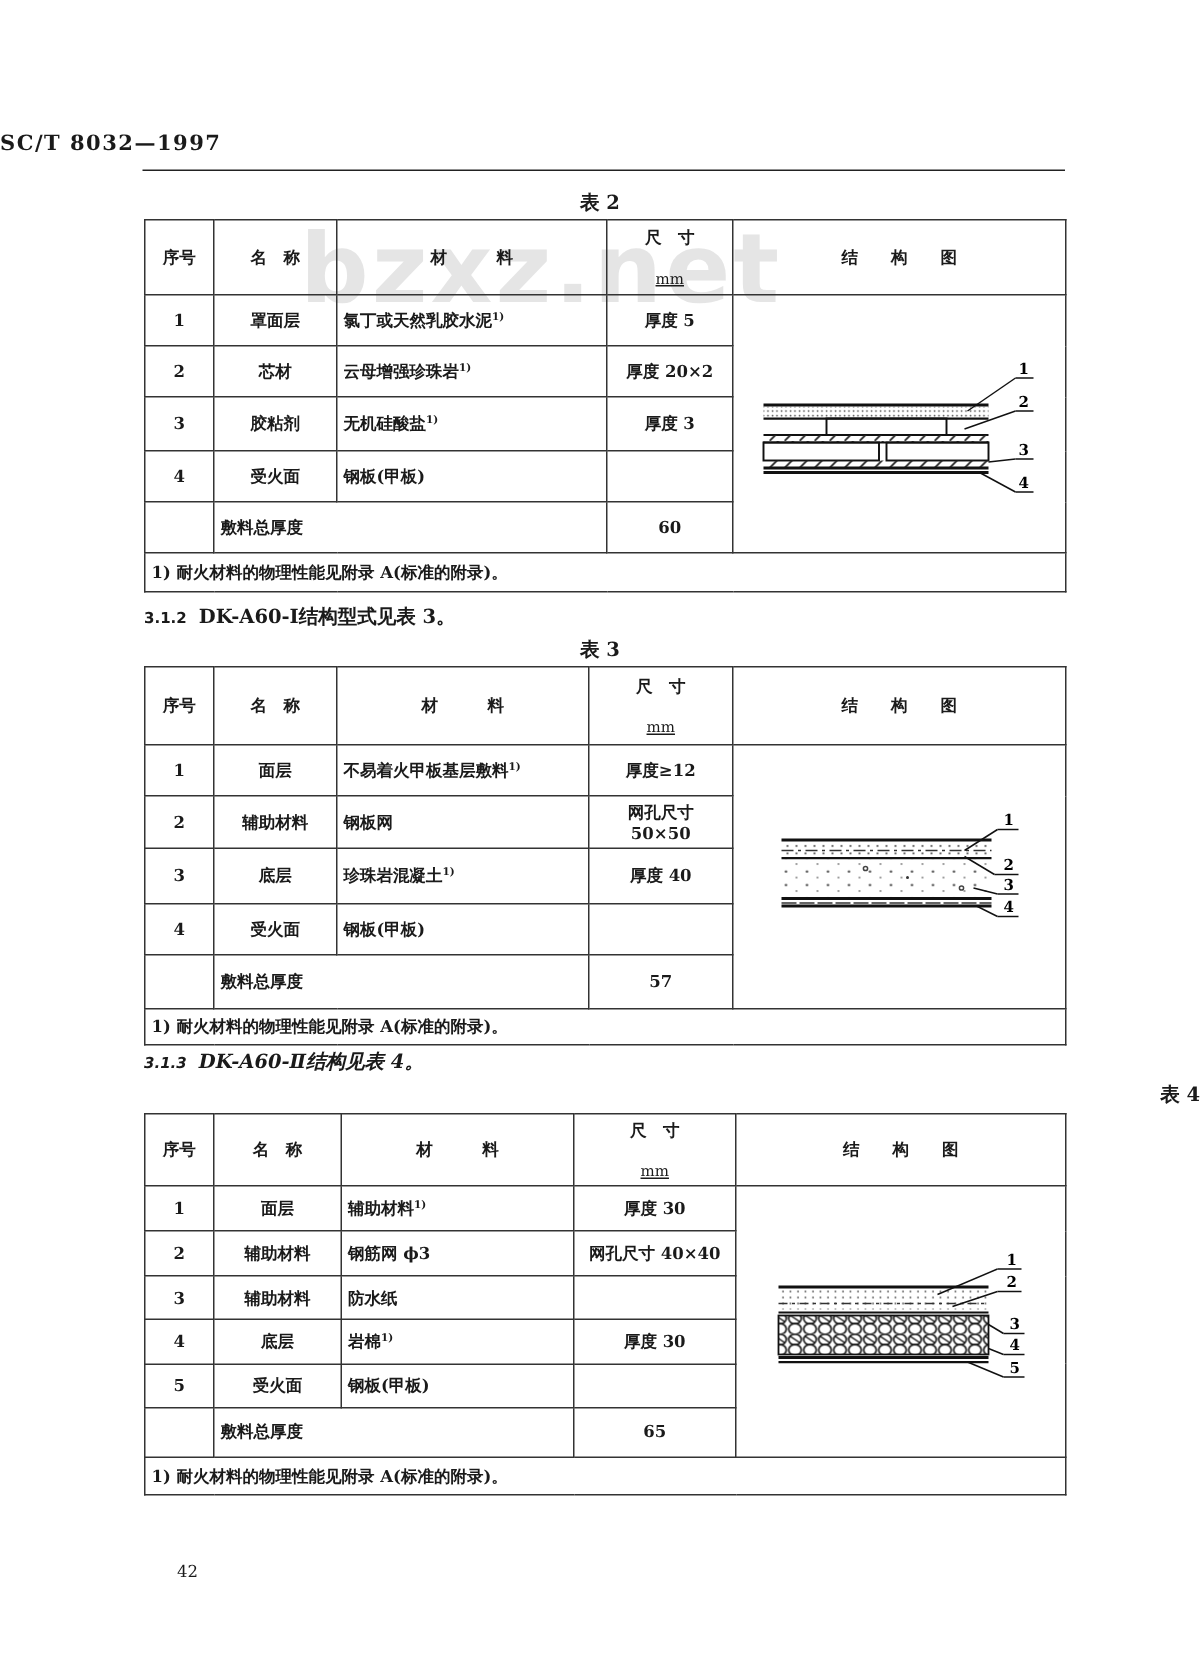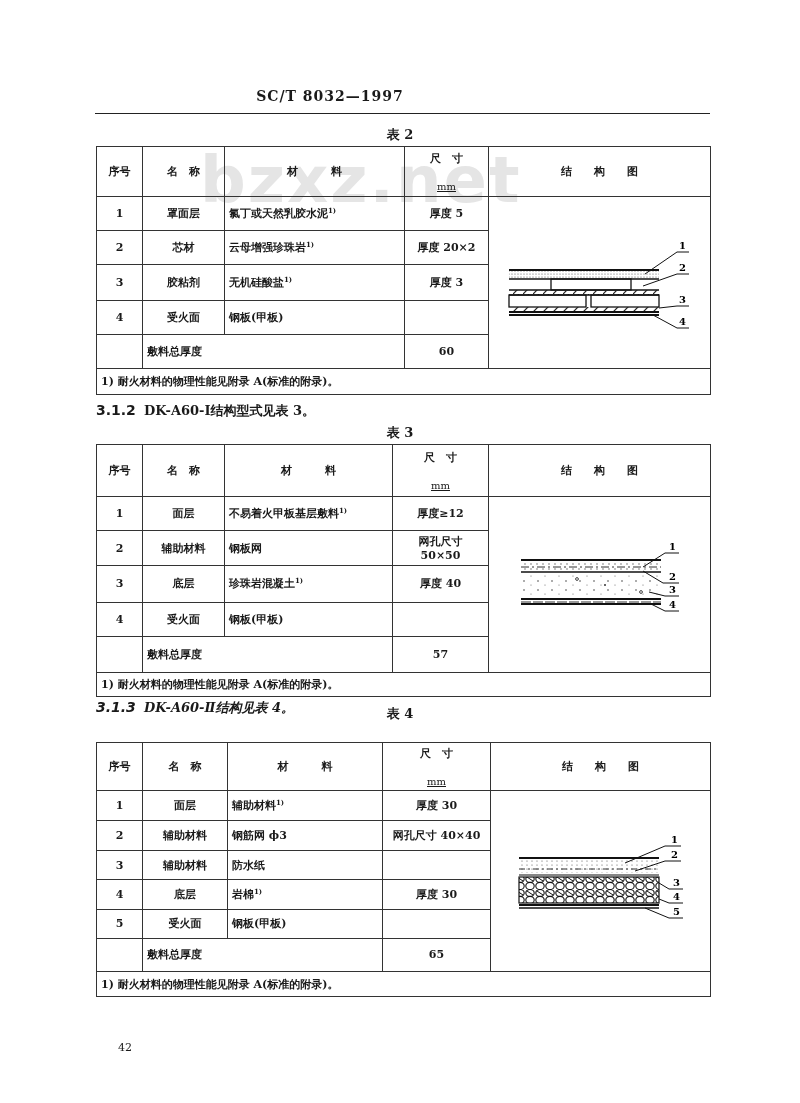--- a/index.html
+++ b/index.html
@@ -1,35 +1,35 @@
 <!DOCTYPE html>
 <html><head>
 <meta charset="utf-8">
 <style>
   html, body { margin: 0; padding: 0; background: #fff; }
   body {
     width: 800px; height: 1103px; position: relative; overflow: hidden;
     font-family: "DejaVu Serif", "Liberation Serif", serif; color: #1a1a1a;
   }
   .hdr {
-    position: absolute; left: 0; width: 660px; top: 88px; text-align: center;
+    position: absolute; left: 0; width: 660px; top: 88px; text-align: left;
     font-size: 14px; font-weight: bold; letter-spacing: 1px;
   }
   .hdr-rule {
     position: absolute; left: 95px; width: 615px; top: 113px; height: 0;
     border-top: 1.5px solid #222;
   }
   .tcap {
     position: absolute; left: 0; width: 800px; text-align: center;
     font-size: 13px; font-weight: bold;
   }
   .sec {
     position: absolute; left: 96px; font-size: 13px; font-weight: bold;
   }
-  .sec .num { font-family: "DejaVu Sans", sans-serif; font-size: 14px; margin-right: 8px; }
+  .sec .num { font-family: "DejaVu Sans", sans-serif; font-size: 10px; margin-right: 8px; }
   table.spec {
     position: absolute; left: 96px; width: 614px; border-collapse: collapse;
     font-size: 11px; font-weight: bold; table-layout: fixed;
   }
   table.spec td {
     border: 1.2px solid #333; padding: 0 4px; vertical-align: middle;
   }
   td.c { text-align: center; }
   td.l { text-align: left; padding-left: 8px; }
   .mm { font-weight: normal; font-size: 10px; display: block; margin-top: 15px; text-decoration: underline; }
@@ -233,21 +233,21 @@
   </tr>
   <tr style="height:24px">
     <td class="foot" colspan="5">1) 耐火材料的物理性能见附录 A(标准的附录)。</td>
   </tr>
 </tbody>
   </table>
 
 <div class="sec" style="top:699px;font-style:italic;">
   <span class="num">3.1.3</span><span>DK-A60-Ⅱ结构见表 4。</span>
 </div>
-<div class="tcap" style="top:705px;">表 4</div>
+<div class="tcap" style="top:721px;text-align:right;">表 4</div>
 <table class="spec" style="top:742px;">
   <colgroup>
     <col style="width:46px">
       <col style="width:85px">
       <col style="width:155px">
       <col style="width:108px">
       <col style="width:220px">
   </colgroup>
   <tbody>
       <tr style="height:48px">

